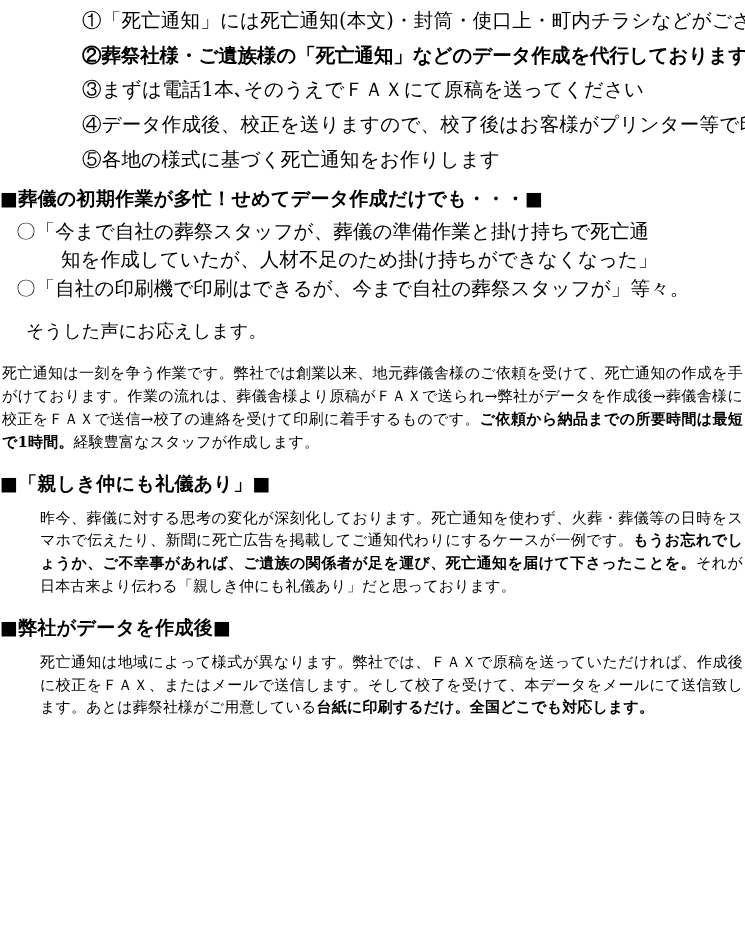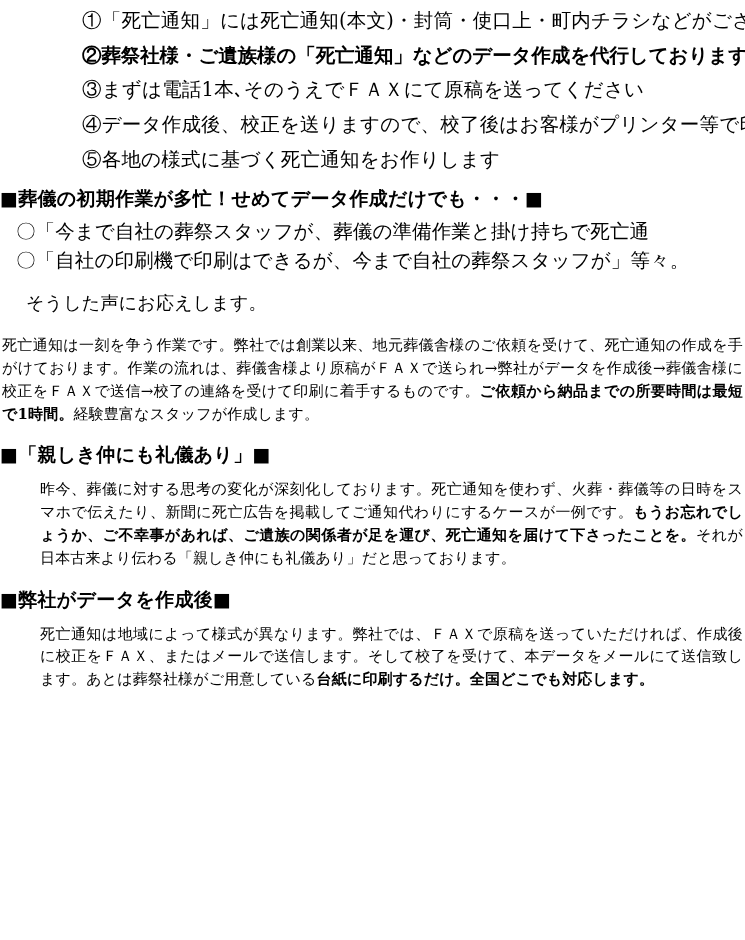--- a/index.html
+++ b/index.html
@@ -110,20 +110,21 @@
     <li>③まずは電話1本､そのうえでＦＡＸにて原稿を送ってください</li>
     <li>④データ作成後、校正を送りますので、校了後はお客様がプリンター等で印刷！</li>
     <li>⑤各地の様式に基づく死亡通知をお作りします</li>
   </ul>
 
   <div class="section-heading">■葬儀の初期作業が多忙！せめてデータ作成だけでも・・・■</div>
 
   <ul class="quote-list">
     <li>
       <span>〇「今まで自社の葬祭スタッフが、葬儀の準備作業と掛け持ちで死亡通</span>
+      <span class="qline2">知を作成していたが、人材不足のため掛け持ちができなくなった」</span>
     </li>
     <li>
       <span>〇「自社の印刷機で印刷はできるが、今まで自社の葬祭スタッフが」等々。</span>
     </li>
   </ul>
 
   <p class="indent-para">そうした声にお応えします。</p>
 
   <p class="body-para"><span>死亡通知は一刻を争う作業です。弊社では創業以来、地元葬儀舎様のご依頼を受けて、死亡通知の作成を手がけております。作業の流れは、葬儀舎様より原稿がＦＡＸで送られ→弊社がデータを作成後→葬儀舎様に校正をＦＡＸで送信→校了の連絡を受けて印刷に着手するものです。</span><b>ご依頼から納品までの所要時間は最短で1時間。</b><span>経験豊富なスタッフが作成します。</span></p>
 

